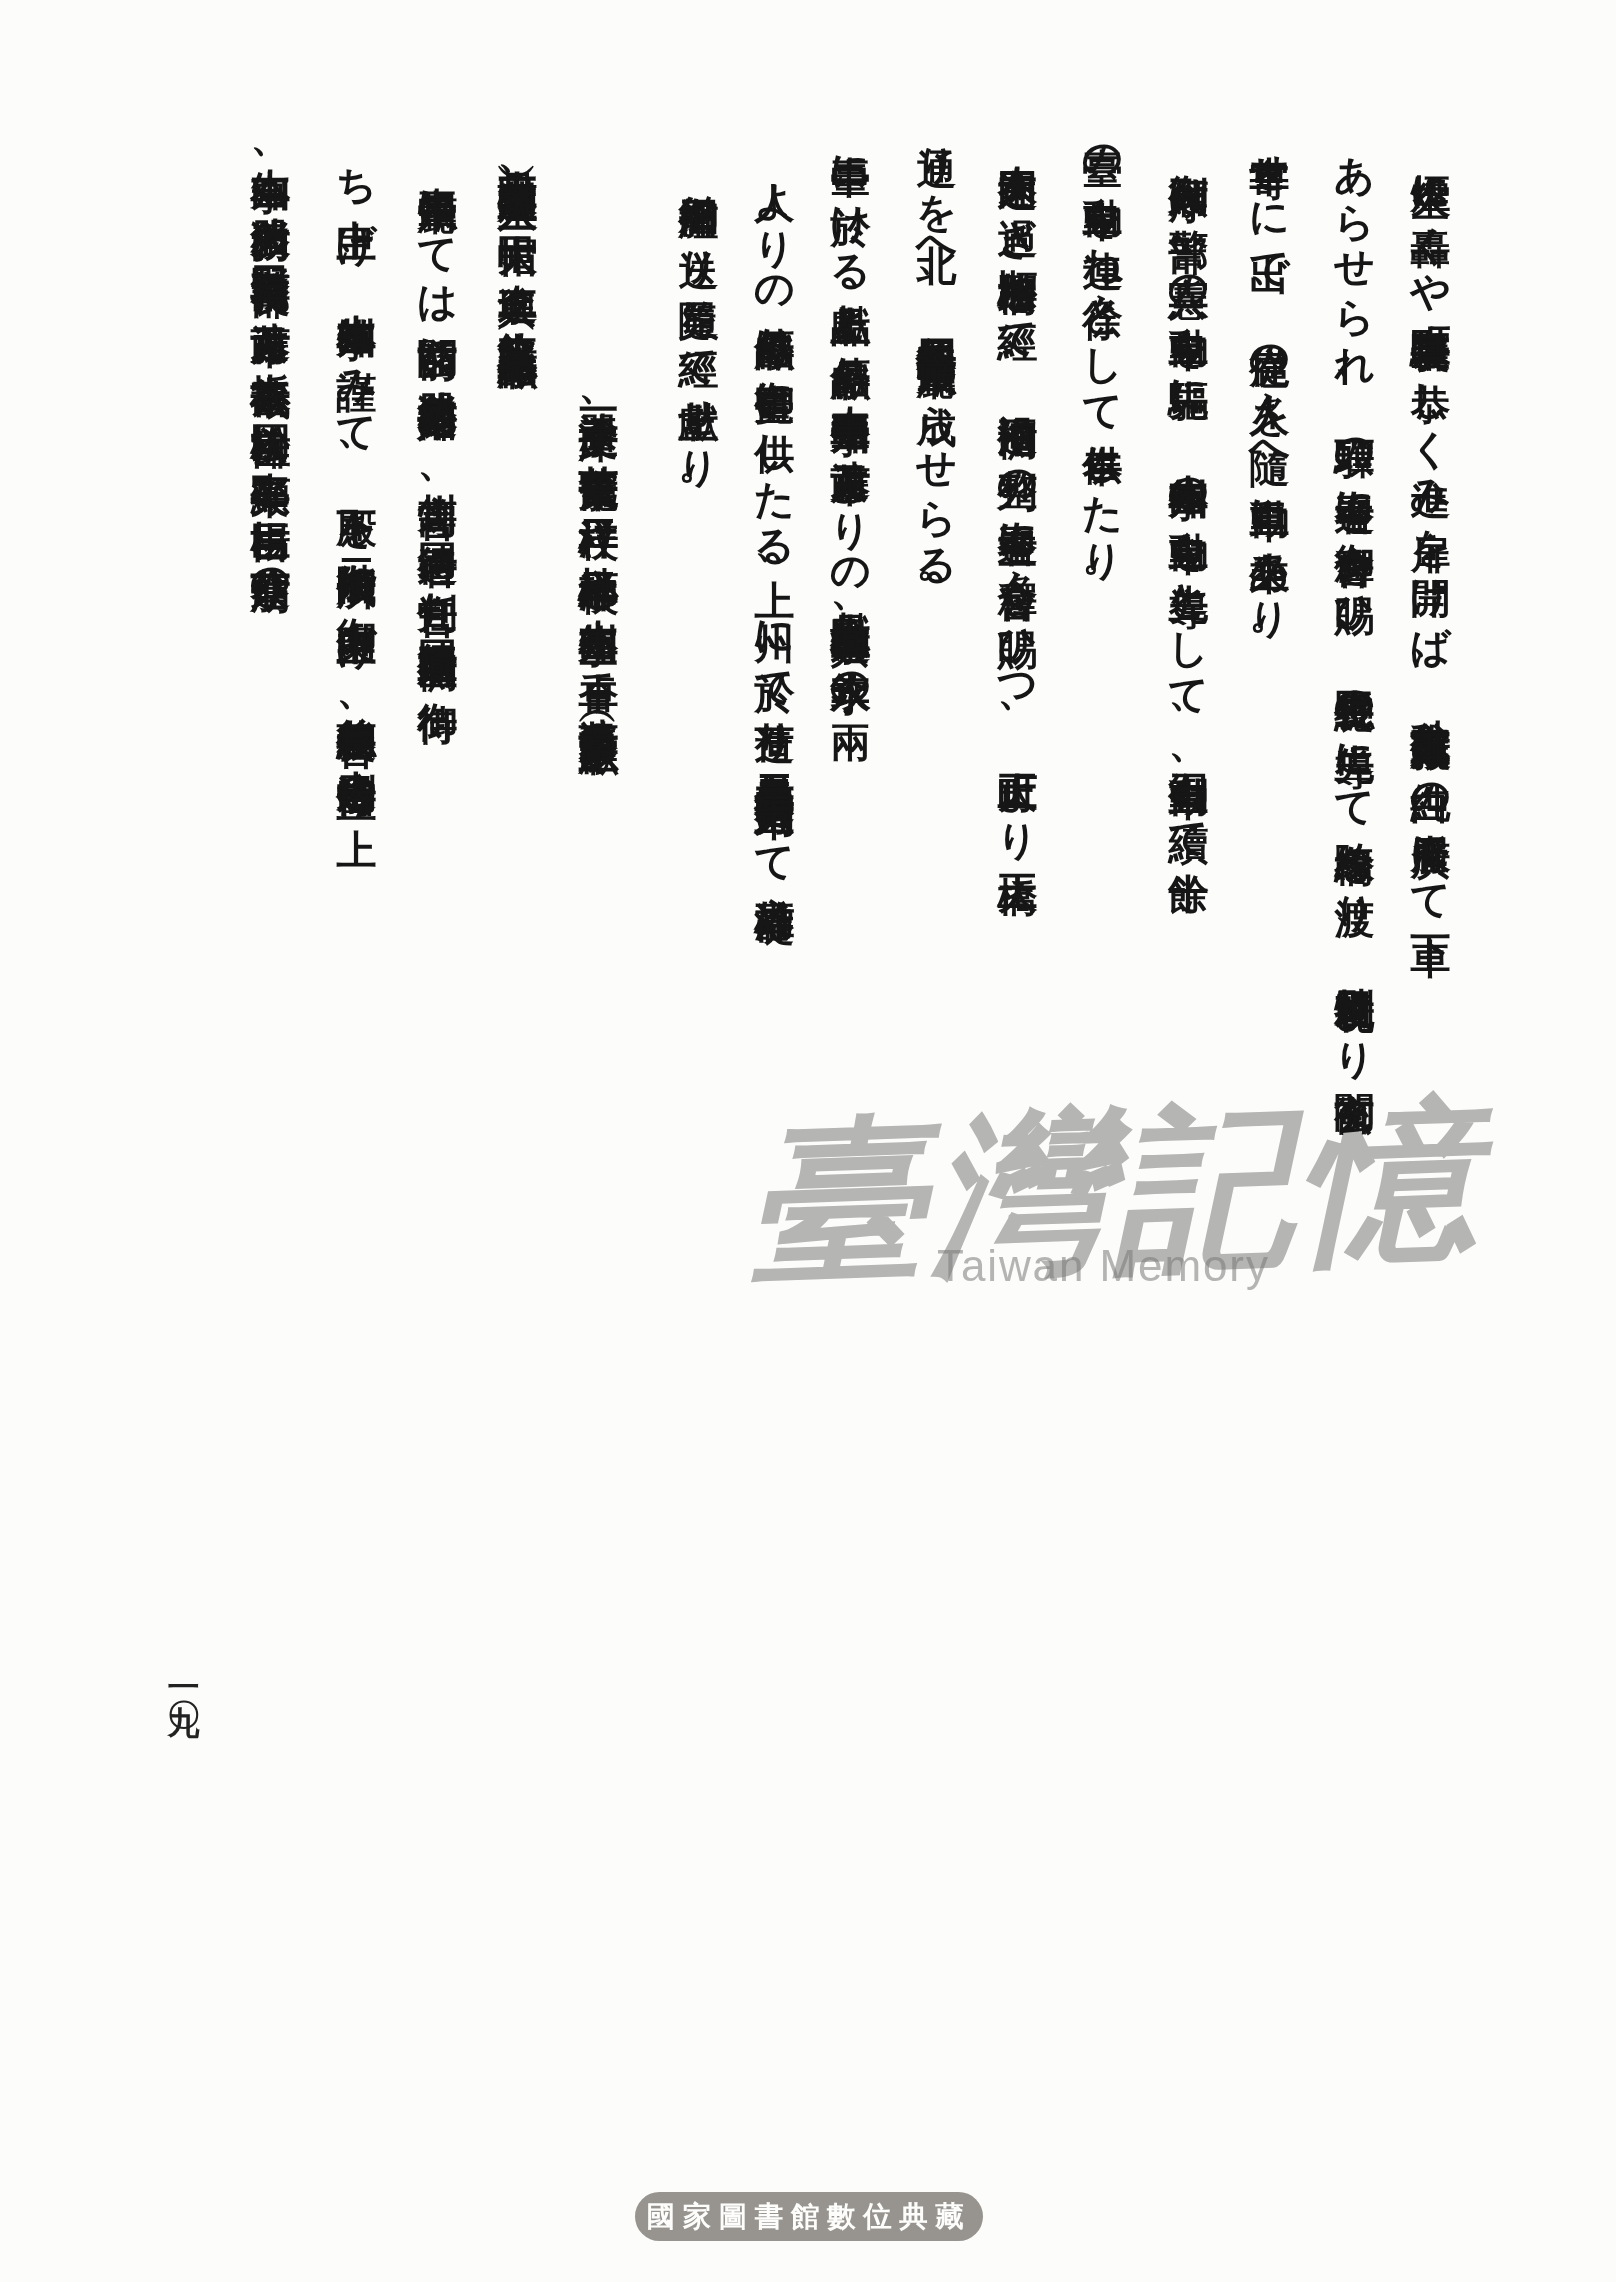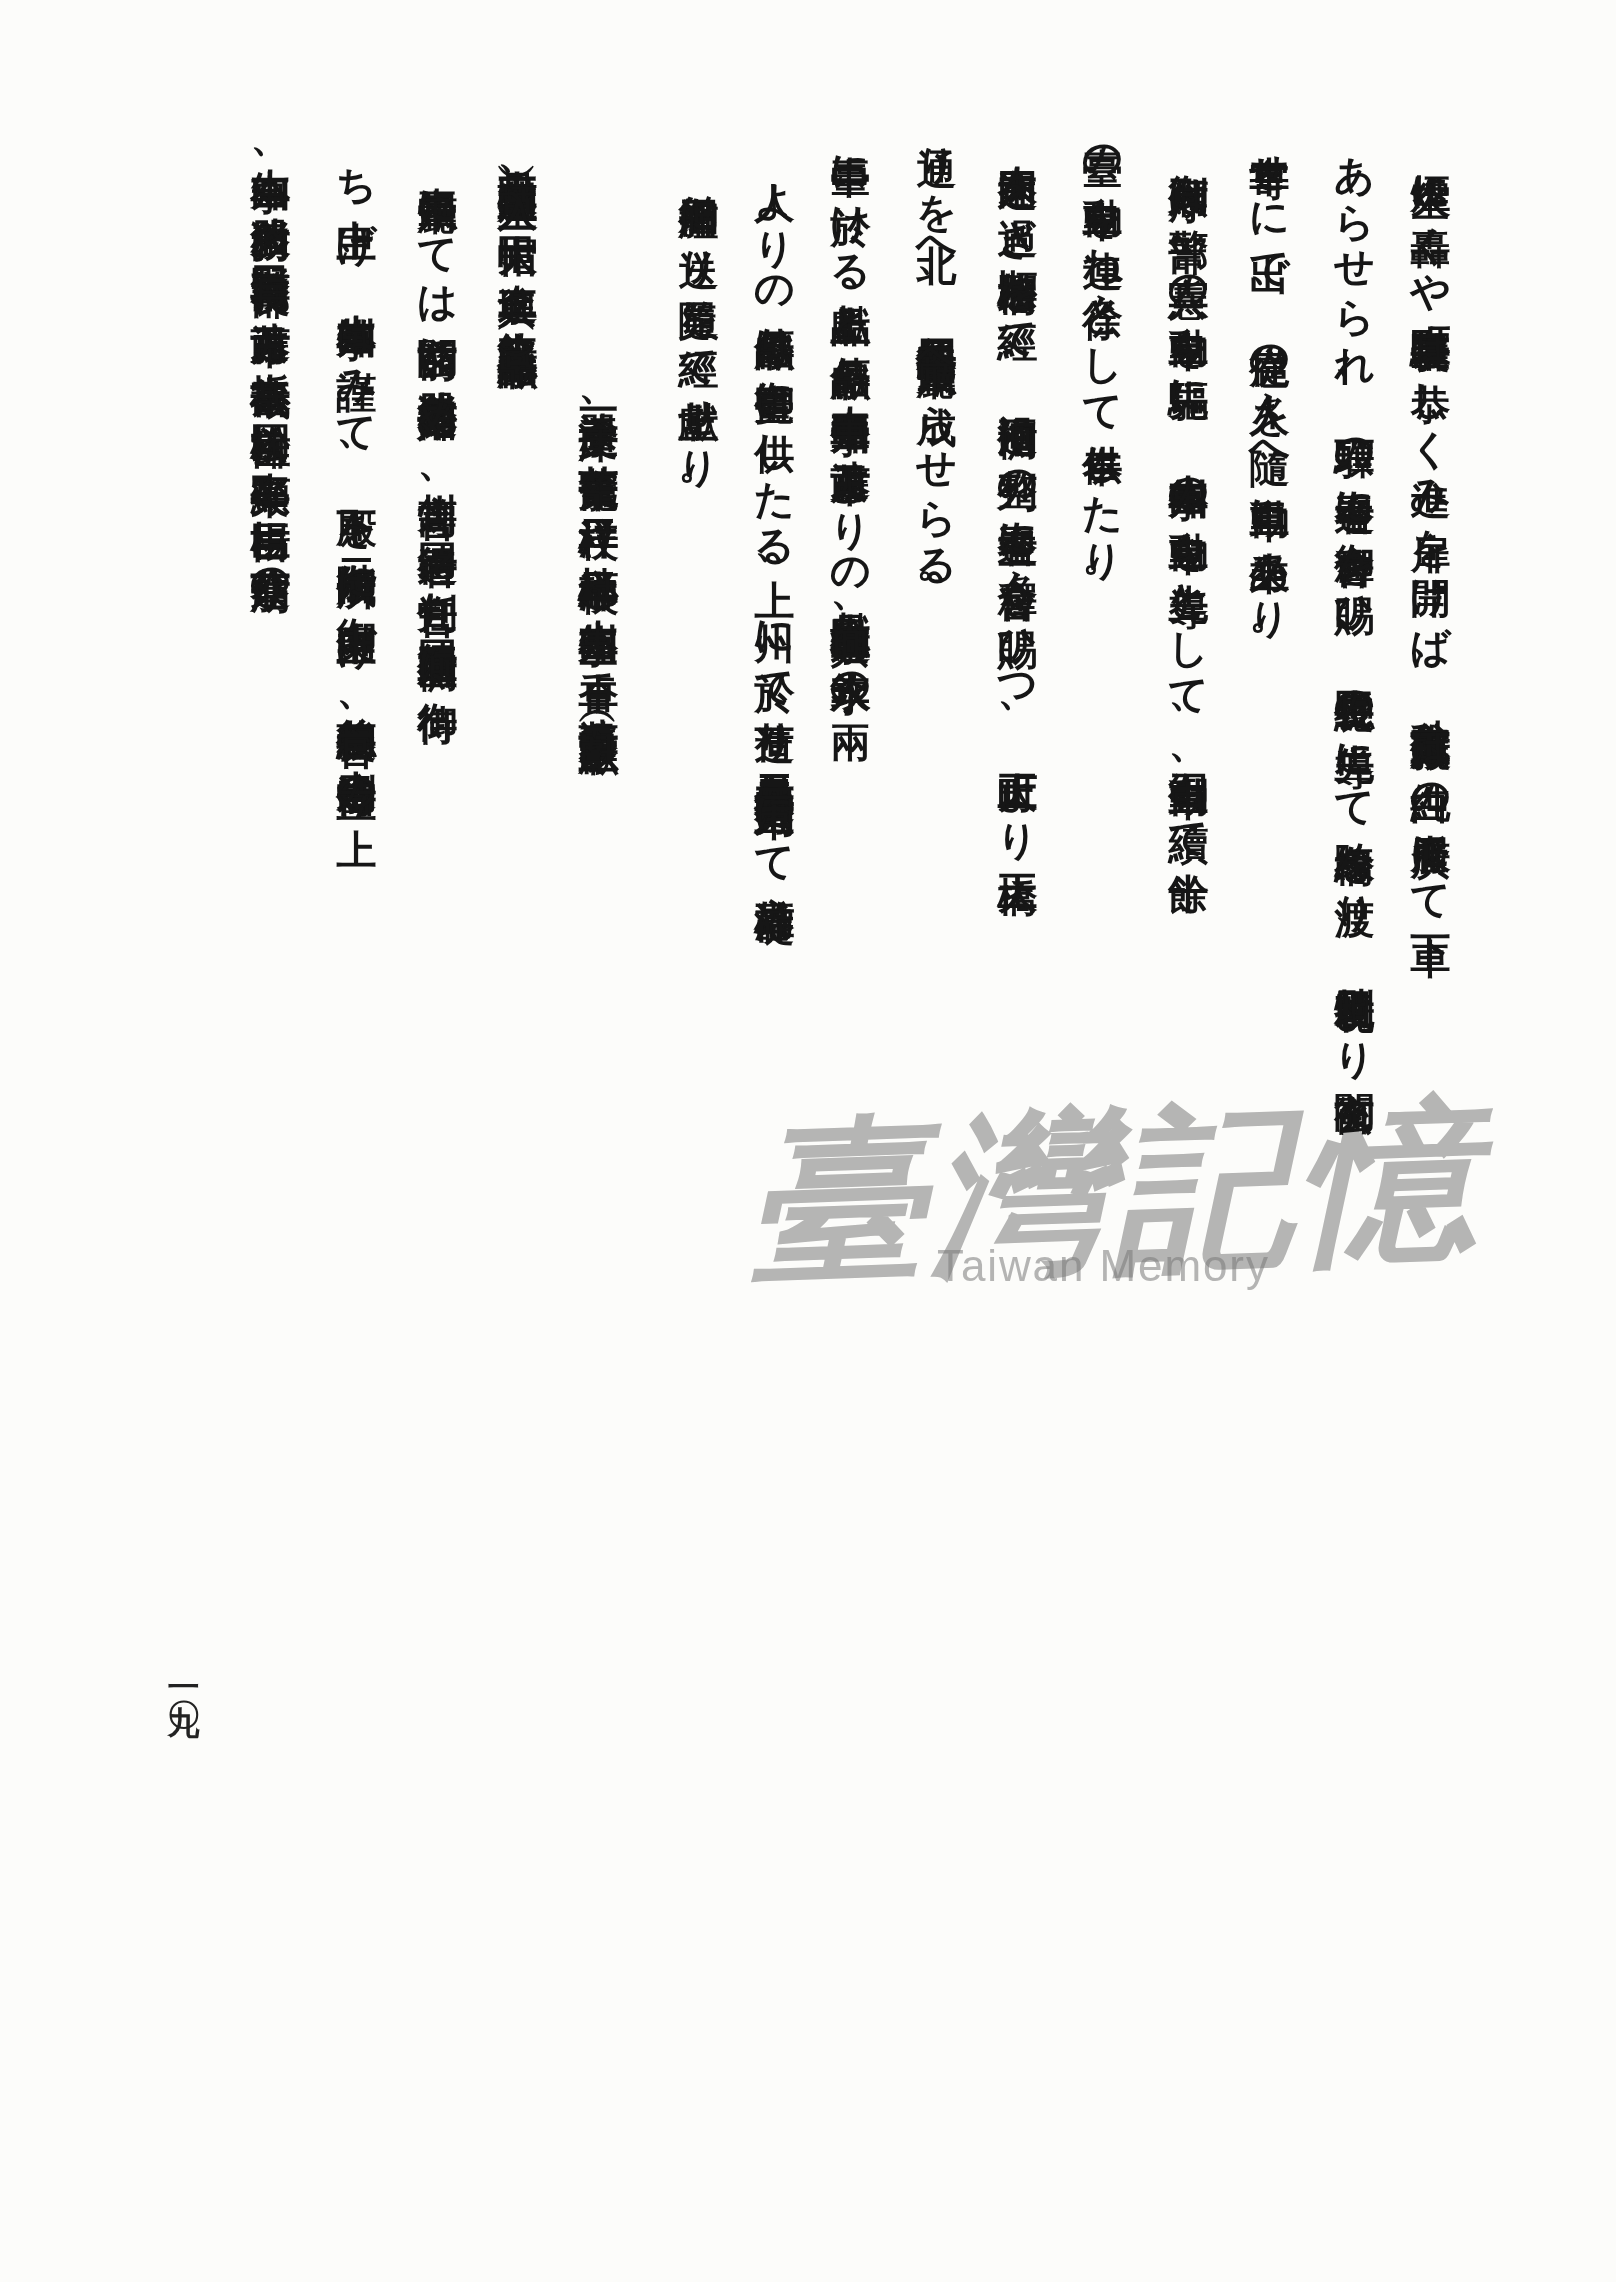--- a/index.html
+++ b/index.html
@@ -84,15 +84,16 @@
   <div class="vcol" style="left:755px;top:152px;">人よりの傳獻品は御臺覽に供したる上、州に於て荷造り六月二日午後二時四十六分下列車にて高雄港碇</div>
   <div class="vcol" style="left:679px;top:164px;">舶御召艦に送り隨員を經て獻上せり。</div>
   <div class="vcol" style="left:579px;top:380px;">漆器手文庫一、芭蕉實十籠、梓洋杖二、楠心木洋杖二、本山州知事、香卓一、遠藤臺中市尹（以上獻</div>
   <div class="vcol" style="left:498px;top:138px;">上品）大甲藺製卷煙草入一、大甲帽一、李進興、李欽水（以上二點傳獻品）</div>
   <div class="vcol" style="left:418px;top:155px;">臺中州廳にては玄關前に猪股內務部長始め、州高等官、同待遇者、判任官、同待遇者正門左側に御待</div>
   <div class="vcol" style="left:337px;top:141px;">ち申上げ、本山州知事は謹みて、殿下を二階御成所に御案内申上げ、後藤總務長官、山邊別當侍立の上</div>
   <div class="vcol" style="left:251px;top:136px;">本山知事、猪股內務、野口警務兩部長、遠藤市尹、坂本素魯哉、松岡富雄、辜顯榮、楊吉臣、蔡蓮舫の</div>
 
   <div class="page-num" style="left:162px;top:1669px;">一〇九</div>
 
+  <div class="footer-badge">國家圖書館數位典藏</div>
 
 </div>
 
 
 </body></html>

